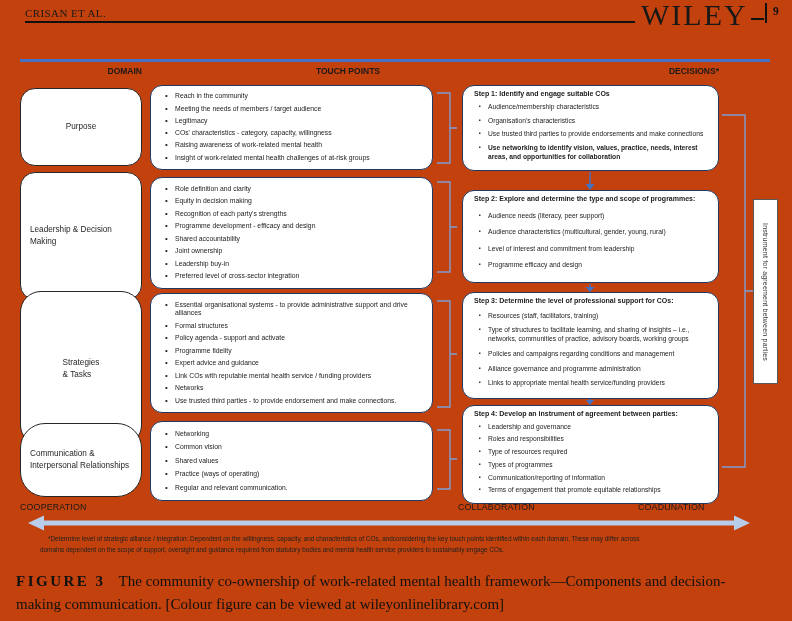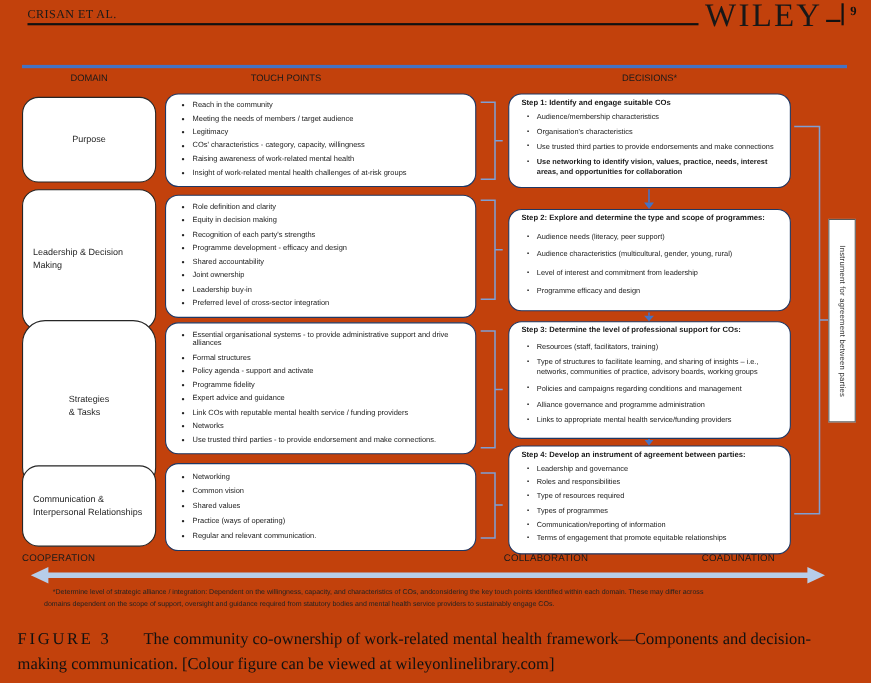--- a/index.html
+++ b/index.html
@@ -13,34 +13,34 @@
   .header-rule { position:absolute; left:25px; top:21px; width:610px; height:1.5px; background:#111; }
   .wiley { position:absolute; left:641px; top:-2px; font-family:"Liberation Serif", serif;
     font-size:30px; letter-spacing:2px; color:#181818; }
   .wiley-dash { position:absolute; left:751px; top:18px; width:13px; height:1.5px; background:#111; }
   .page-sep { position:absolute; left:765px; top:3px; width:1.5px; height:20px; background:#111; }
   .page-num { position:absolute; left:773px; top:5px; font-family:"Liberation Serif", serif;
     font-size:11.5px; font-weight:bold; color:#111; }
 
   
   .fig-topline { position:absolute; left:20px; top:59px; width:750px; height:2.5px; background:#4472C4; }
-  .col-header { position:absolute; top:66px; font-size:8.5px; color:#1a1a1a; text-align:center; }
+  .col-header { position:absolute; top:66px; font-size:8.5px; color:#1a1a1a; text-align:right;font-weight:bold; }
   .hdr-domain { left:20px; width:122px; }
   .hdr-touch { left:140px; width:240px; }
   .hdr-decisions { left:462px; width:257px; }
 
   
   .domain-box { position:absolute; left:20px; width:122px; box-sizing:border-box;
     border:1.6px solid #262626; border-radius:15px; background:#fff;
     display:flex; align-items:center; justify-content:center; 
     font-size:8.2px; color:#262626; padding:0 9px; line-height:1.45; white-space:pre-line; }
   .d1 { top:88px;  height:78px; }
   .d2 { top:172px; height:128px; }
   .d3 { top:291px; height:155px;border-radius:21px; }
-  .d4 { top:423px; height:74px; }
+  .d4 { top:423px; height:74px;border-radius:25px; }
 
   
   .touch-box { position:absolute; left:150px; width:283px; box-sizing:border-box;
     border:1.6px solid #1F3864; border-radius:12px; background:#fff; }
   .t1 { top:85px;  height:85px; }
   .t2 { top:177px; height:112px; }
   .t3 { top:293px; height:120px; }
   .t4 { top:421px; height:80px; }
   .touch-box ul { margin:0; padding:3px 8px 3px 24px; list-style:none; height:100%;
     box-sizing:border-box; display:flex; flex-direction:column; justify-content:space-evenly; }
@@ -76,21 +76,21 @@
   .sp4 { left:638px; width:100px; }
 
   
   .footnote { position:absolute; left:40px; top:534px; width:722px; font-size:6.4px;
     color:#222; line-height:1.7; }
   .footnote .fl1 { padding-left:8px; }
 
   
   .caption { position:absolute; left:16px; top:570px; width:745px;
     font-family:"Liberation Serif", serif; font-size:15px; color:#111; line-height:1.5; margin:0; }
-  .cap-tag { font-weight:normal; letter-spacing:2.5px; margin-right:29px; }
+  .cap-tag { font-weight:bold; letter-spacing:2.5px; margin-right:13px; }
 
   .connectors { position:absolute; left:0; top:0; pointer-events:none; }
 </style>
 </head>
 <body>
 
 <div class="page">
 
   <span class="running-head">CRISAN ET AL.</span>
   <div class="header-rule"></div>

